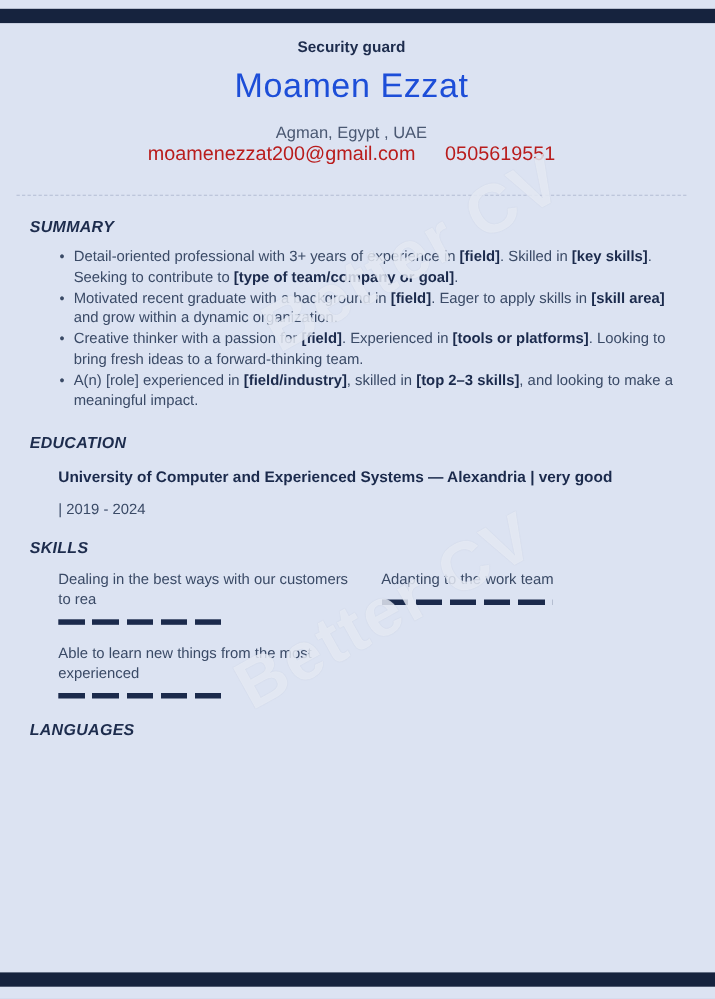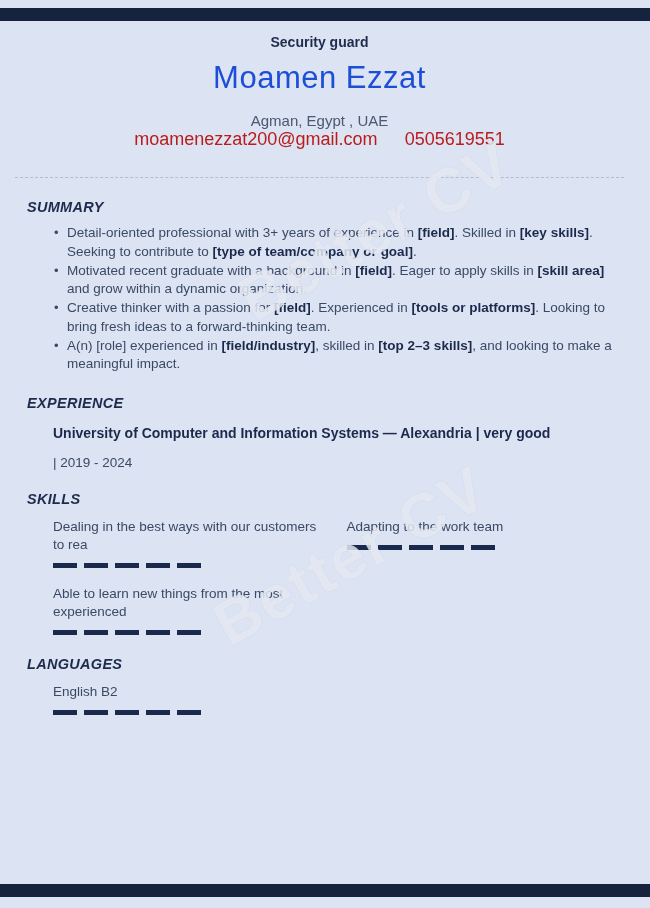--- a/index.html
+++ b/index.html
@@ -150,23 +150,23 @@
       <ul class="bullets">
         <li><span>Detail-oriented professional with 3+ years of experience in </span><span class="b">[field]</span><span>. Skilled in </span><span class="b">[key skills]</span><span>. Seeking to contribute to </span><span class="b">[type of team/company or goal]</span><span>.</span></li>
         <li><span>Motivated recent graduate with a background in </span><span class="b">[field]</span><span>. Eager to apply skills in </span><span class="b">[skill area]</span><span> and grow within a dynamic organization.</span></li>
         <li><span>Creative thinker with a passion for </span><span class="b">[field]</span><span>. Experienced in </span><span class="b">[tools or platforms]</span><span>. Looking to bring fresh ideas to a forward-thinking team.</span></li>
         <li><span>A(n) [role] experienced in </span><span class="b">[field/industry]</span><span>, skilled in </span><span class="b">[top 2–3 skills]</span><span>, and looking to make a meaningful impact.</span></li>
       </ul>
     </section>
 
 
     <section>
-      <h2>EXPERIENCE</h2>
+      <h2>EDUCATION</h2>
       <div class="sec-body">
-        <div class="degree">University of Computer and Information Systems — Alexandria | very good</div>
+        <div class="degree">University of Computer and Experienced Systems — Alexandria | very good</div>
         <div class="edu-dates">| 2019 - 2024</div>
       </div>
     </section>
 
     <section>
       <h2>SKILLS</h2>
       <div class="sec-body skills-grid">
         <div class="skill-item">
           <div class="skill-label">Dealing in the best ways with our customers to rea</div>
           <div class="level-bar"></div>
@@ -177,24 +177,18 @@
         </div>
         <div class="skill-item">
           <div class="skill-label">Able to learn new things from the most experienced</div>
           <div class="level-bar"></div>
         </div>
       </div>
     </section>
 
     <section>
       <h2>LANGUAGES</h2>
-      <div class="sec-body lang-wrap">
-        <div class="skill-item">
-          <div class="skill-label">English B2</div>
-          <div class="level-bar"></div>
-        </div>
-      </div>
     </section>
 
   </div>
 
   <div class="accent-bar bottom"></div>
 </div>
 
 </body></html>

